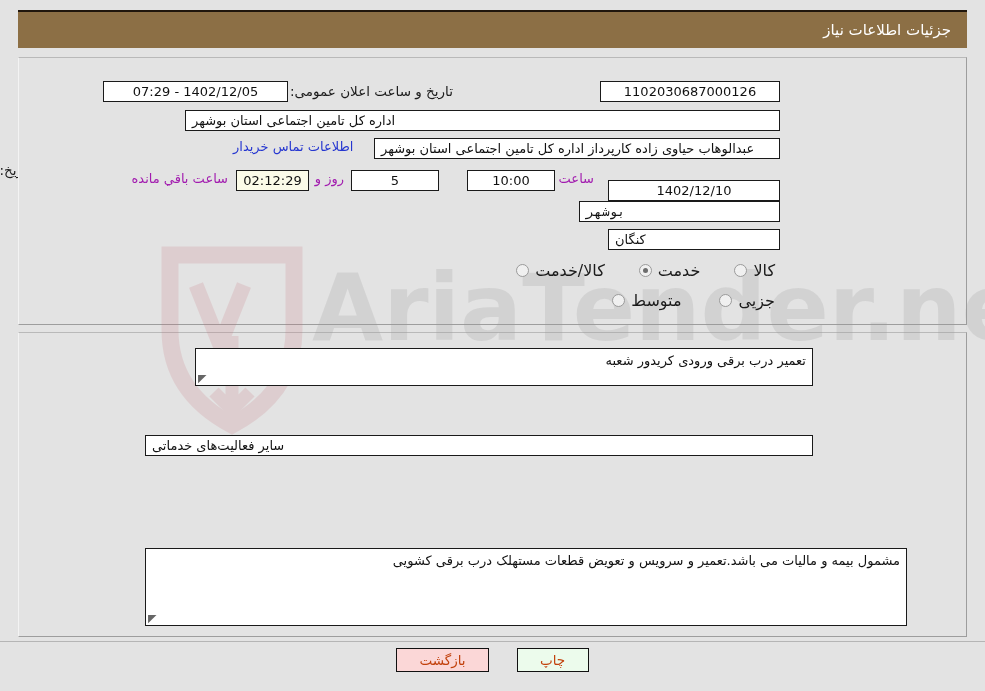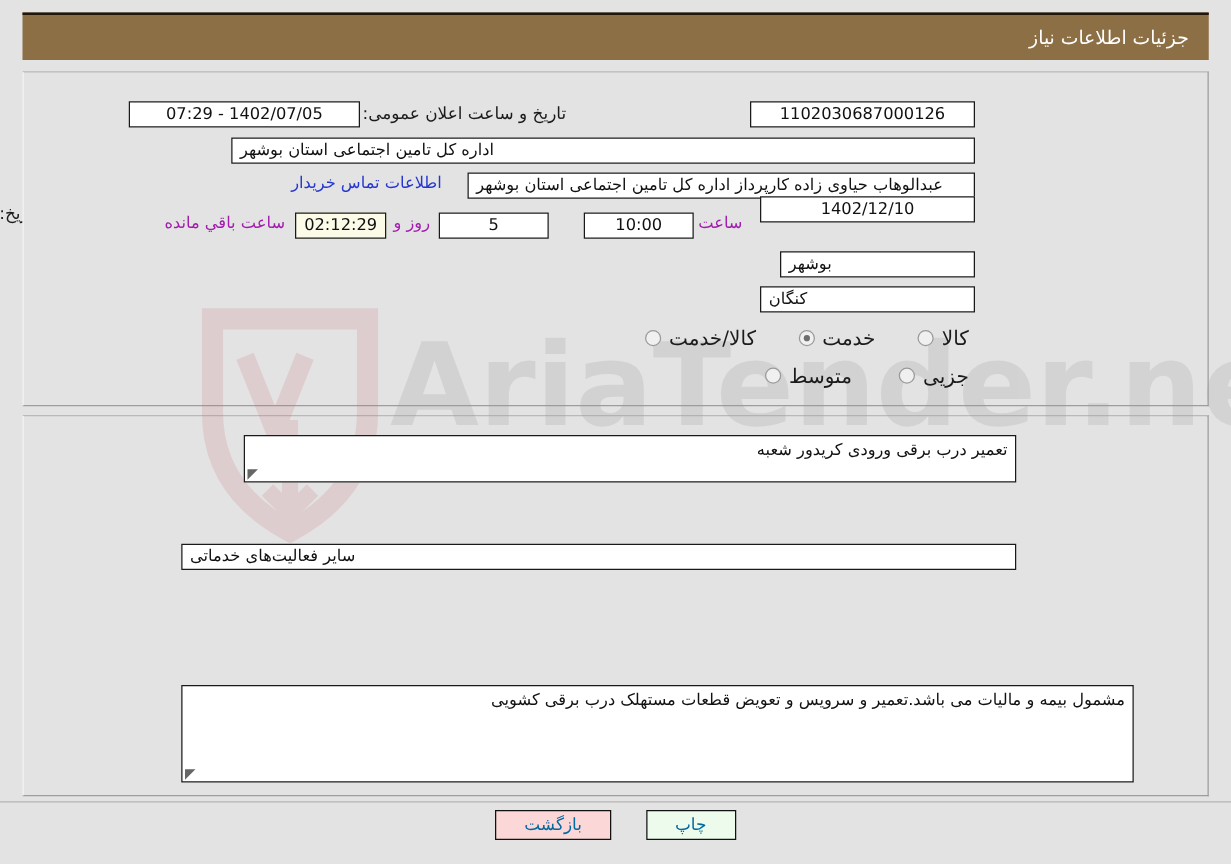--- a/index.html
+++ b/index.html
@@ -201,21 +201,21 @@
     width: 985px;
     display: flex;
     flex-direction: row-reverse;
     justify-content: center;
     gap: 28px;
     z-index: 3;
   }
   .btn {
     border: 1px solid #111;
     font-size: 13.5px;
-    color: #0369a1;
+    color: #c2410c;
     padding: 3px 22px;
     cursor: pointer;
     font-family: "DejaVu Sans", "Liberation Sans", sans-serif;
     min-width: 72px;
     text-align: center;
   }
   .btn.print  { background: #ecfbec; }
   .btn.back   { background: #fbd7d7; }
 </style>
 </head>
@@ -243,21 +243,21 @@
     <span class="lbl">شماره نیاز:</span>
   </div>
   <div class="row" style="top:81px; right:205px; z-index:6;">
     <div class="fld" style="width:180px;">1102030687000126</div>
   </div>
 
   <div class="row" style="top:82px; left:290px; z-index:6;">
     <span class="lbl">تاریخ و ساعت اعلان عمومی:</span>
   </div>
   <div class="row" style="top:81px; left:103px; z-index:6;">
-    <div class="fld" style="width:185px;">1402/07/05 - 07:29</div>
+    <div class="fld" style="width:185px;">1402/12/05 - 07:29</div>
   </div>
 
   <div class="row" style="top:111px; right:830px;">
     <span class="lbl">نام دستگاه خریدار:</span>
   </div>
   <div class="row" style="top:110px; right:205px; z-index:6;">
     <div class="fld rightalign" style="width:595px; justify-content:flex-end;text-align:right;">اداره کل تامین اجتماعی استان بوشهر</div>
   </div>
 
   <div class="row" style="top:139px; right:830px;">
@@ -266,21 +266,21 @@
   <div class="row" style="top:138px; right:205px; z-index:6;">
     <div class="fld rightalign" style="width:406px; justify-content:flex-end;">عبدالوهاب  حیاوی زاده  کارپرداز اداره کل تامین اجتماعی استان بوشهر</div>
   </div>
   <div class="row" style="top:139px; left:229px; z-index:6;text-align:center;">
     <a class="link" href="#">اطلاعات تماس خریدار</a>
   </div>
 
   <div class="row lbl-2line" style="top:160px; right:830px; display:block; width:145px; text-align:left;">
     <span class="lbl">مهلت ارسال پاسخ: تا تاریخ:</span>
   </div>
-  <div class="row" style="top:157px; right:205px; z-index:6;">
+  <div class="row" style="top:180px; right:205px; z-index:6;">
     <div class="fld" style="width:172px;">1402/12/10</div>
   </div>
   <div class="row" style="top:171px; right:386px; z-index:6;">
     <span class="inline-text">ساعت</span>
   </div>
   <div class="row" style="top:170px; right:430px; z-index:6;">
     <div class="fld" style="width:88px;">10:00</div>
   </div>
   <div class="row" style="top:170px; right:546px; z-index:6;">
     <div class="fld" style="width:88px;">5</div>
@@ -292,21 +292,21 @@
     <div class="fld yellow" style="width:73px;">02:12:29</div>
   </div>
   <div class="row" style="top:171px; right:752px; z-index:6;">
     <span class="inline-text">ساعت باقي مانده</span>
   </div>
 
   <div class="row" style="top:202px; right:830px;">
     <span class="lbl">استان محل تحویل:</span>
   </div>
   <div class="row" style="top:201px; right:205px; z-index:6;">
-    <div class="fld rightalign" style="width:156px; justify-content:flex-end;">بوشهر</div>
+    <div class="fld rightalign" style="width:201px; justify-content:flex-end;font-family:Liberation Mono, monospace;">بوشهر</div>
   </div>
 
   <div class="row" style="top:230px; right:830px;">
     <span class="lbl">شهر محل تحویل:</span>
   </div>
   <div class="row" style="top:229px; right:205px; z-index:6;">
     <div class="fld rightalign" style="width:172px; justify-content:flex-end;">کنگان</div>
   </div>
 
   <div class="row" style="top:262px; right:830px;">

